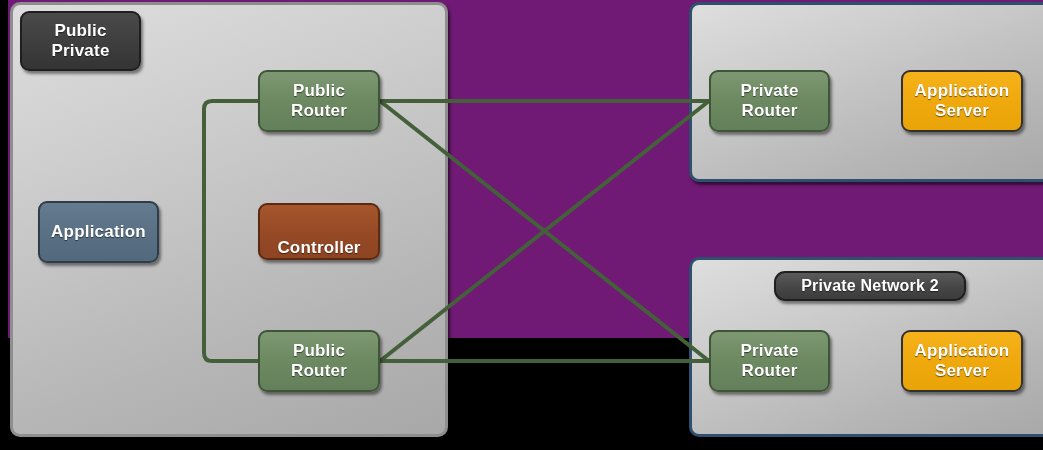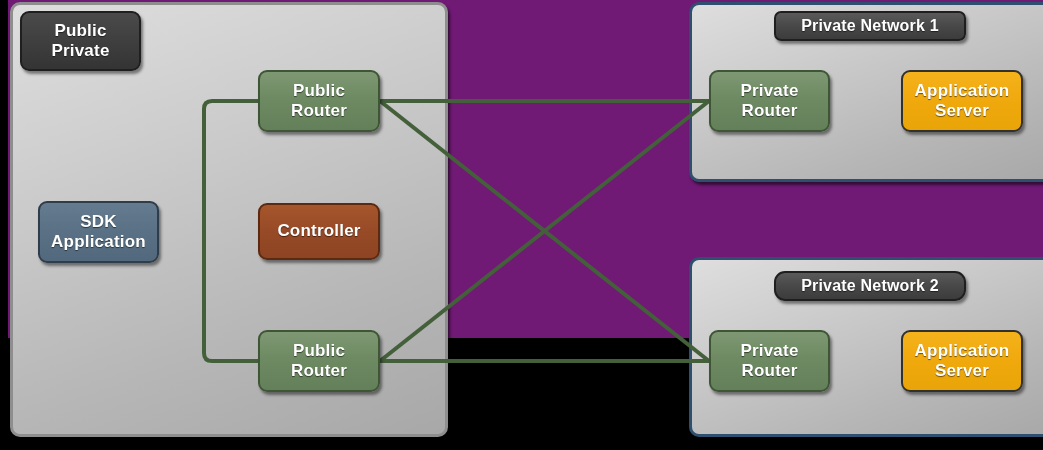--- a/index.html
+++ b/index.html
@@ -29,21 +29,21 @@
   .node span{display:block;}
 
   .node.zonelabel{font-size:16px;border-radius:7px;
         background:linear-gradient(180deg,#5a5a5a 0%,#484848 50%,#3c3c3c 100%);
         border:2px solid #1f1f1f;}
   .node.internet{background:linear-gradient(180deg,#4a4a4a 0%,#3e3e3e 55%,#343434 100%);
         border:2px solid #1f1f1f;}
   .node.router{background:linear-gradient(180deg,#7d9872 0%,#6e8a63 45%,#64805a 100%);
         border:2px solid #3e5635;}
   .node.controller{background:linear-gradient(180deg,#a5562c 0%,#974a26 50%,#8d4422 100%);
-        border:2px solid #5d2a11;}
+        border:2px solid #5d2a11;align-items:flex-end;}
   .node.sdk{background:linear-gradient(180deg,#647b90 0%,#5a7185 50%,#52697d 100%);
         border:2px solid #2f3c49;}
   .node.appserver{background:linear-gradient(180deg,#f5b21b 0%,#f0a90d 50%,#e8a408 100%);
         border:2px solid #32312e;}
 </style>
 </head>
 <body>
 
 <div id="stage">
 
@@ -70,21 +70,20 @@
 
   <div class="node internet" style="left:12px;top:11px;width:121px;height:60px;">
     <div>
       <span>Public</span>
       <span>Private</span>
     </div>
   </div>
 
   <div class="node sdk" style="left:30px;top:201px;width:121px;height:62px;">
     <div>
-      <span>SDK</span>
       <span>Application</span>
     </div>
   </div>
 
   <div class="node controller" style="left:250px;top:203px;width:122px;height:57px;">
     <div>
       <span>Controller</span>
     </div>
   </div>
 
@@ -95,23 +94,20 @@
     </div>
   </div>
 
   <div class="node router" style="left:250px;top:330px;width:122px;height:62px;">
     <div>
       <span>Public</span>
       <span>Router</span>
     </div>
   </div>
 
-  <div class="node zonelabel" style="left:766px;top:11px;width:192px;height:30px;">
-    <span>Private Network 1</span>
-  </div>
 
   <div class="node router" style="left:701px;top:70px;width:121px;height:62px;">
     <div>
       <span>Private</span>
       <span>Router</span>
     </div>
   </div>
 
   <div class="node appserver" style="left:893px;top:70px;width:122px;height:62px;">
     <div>

